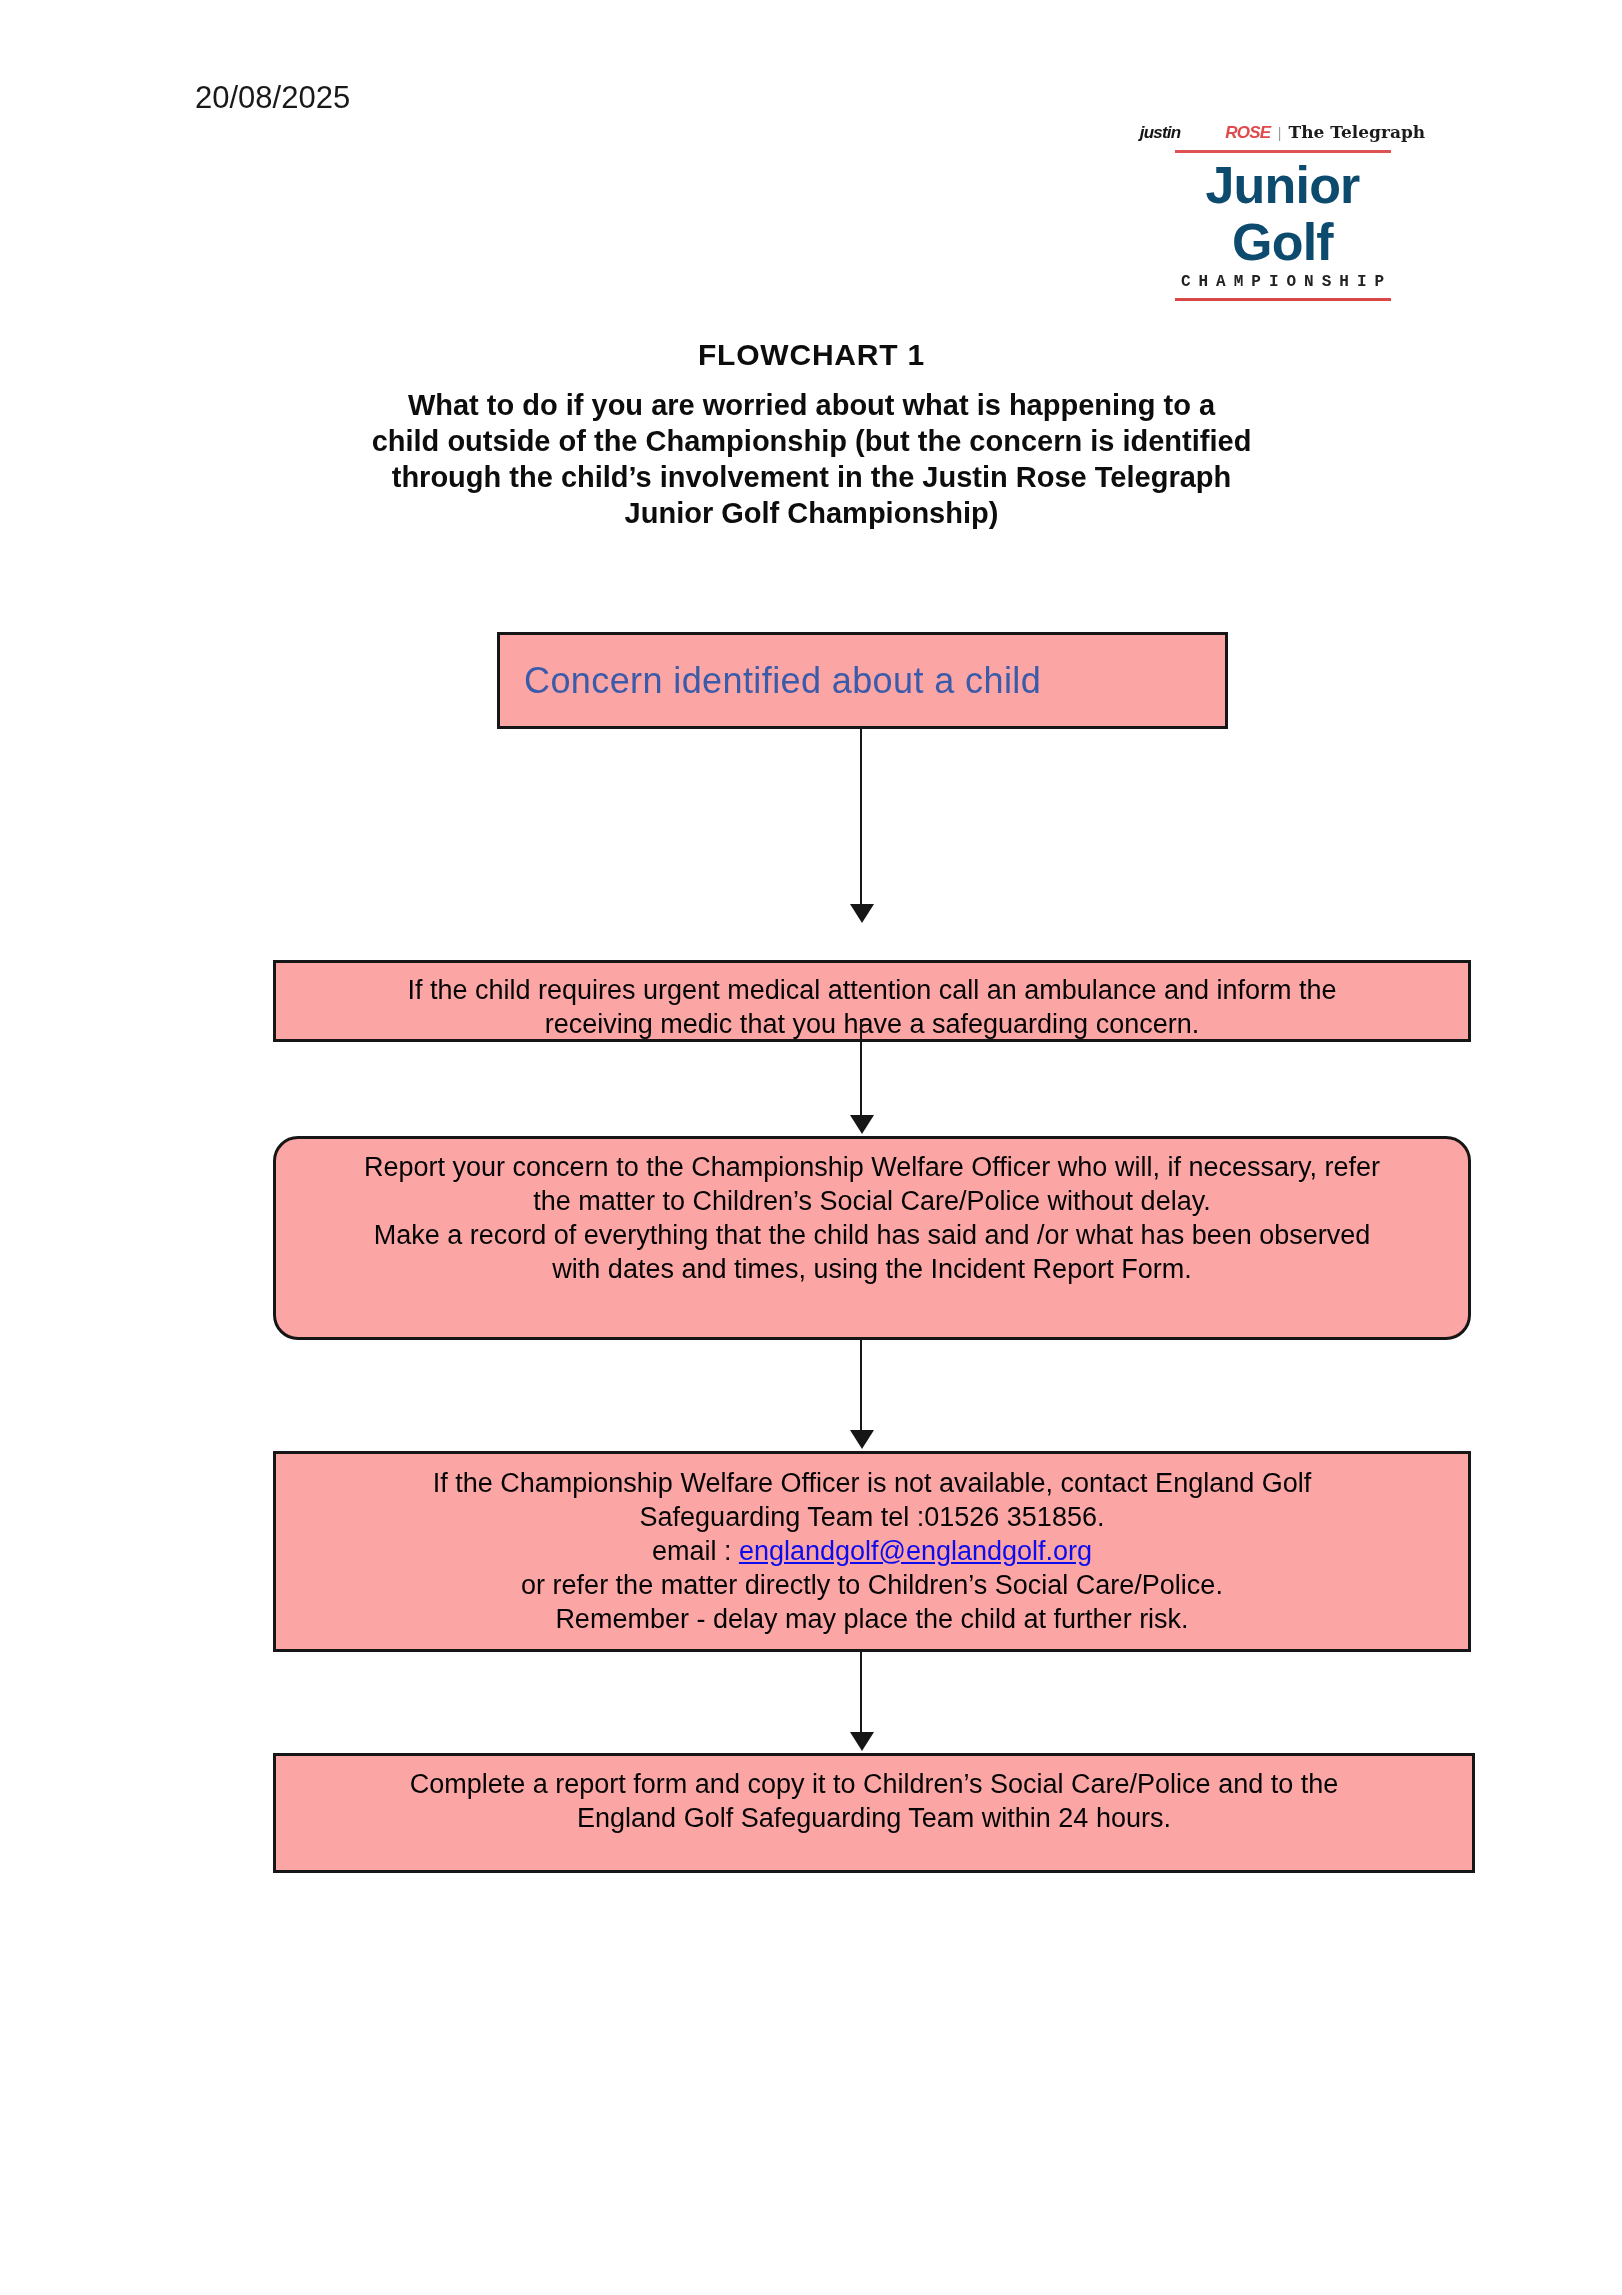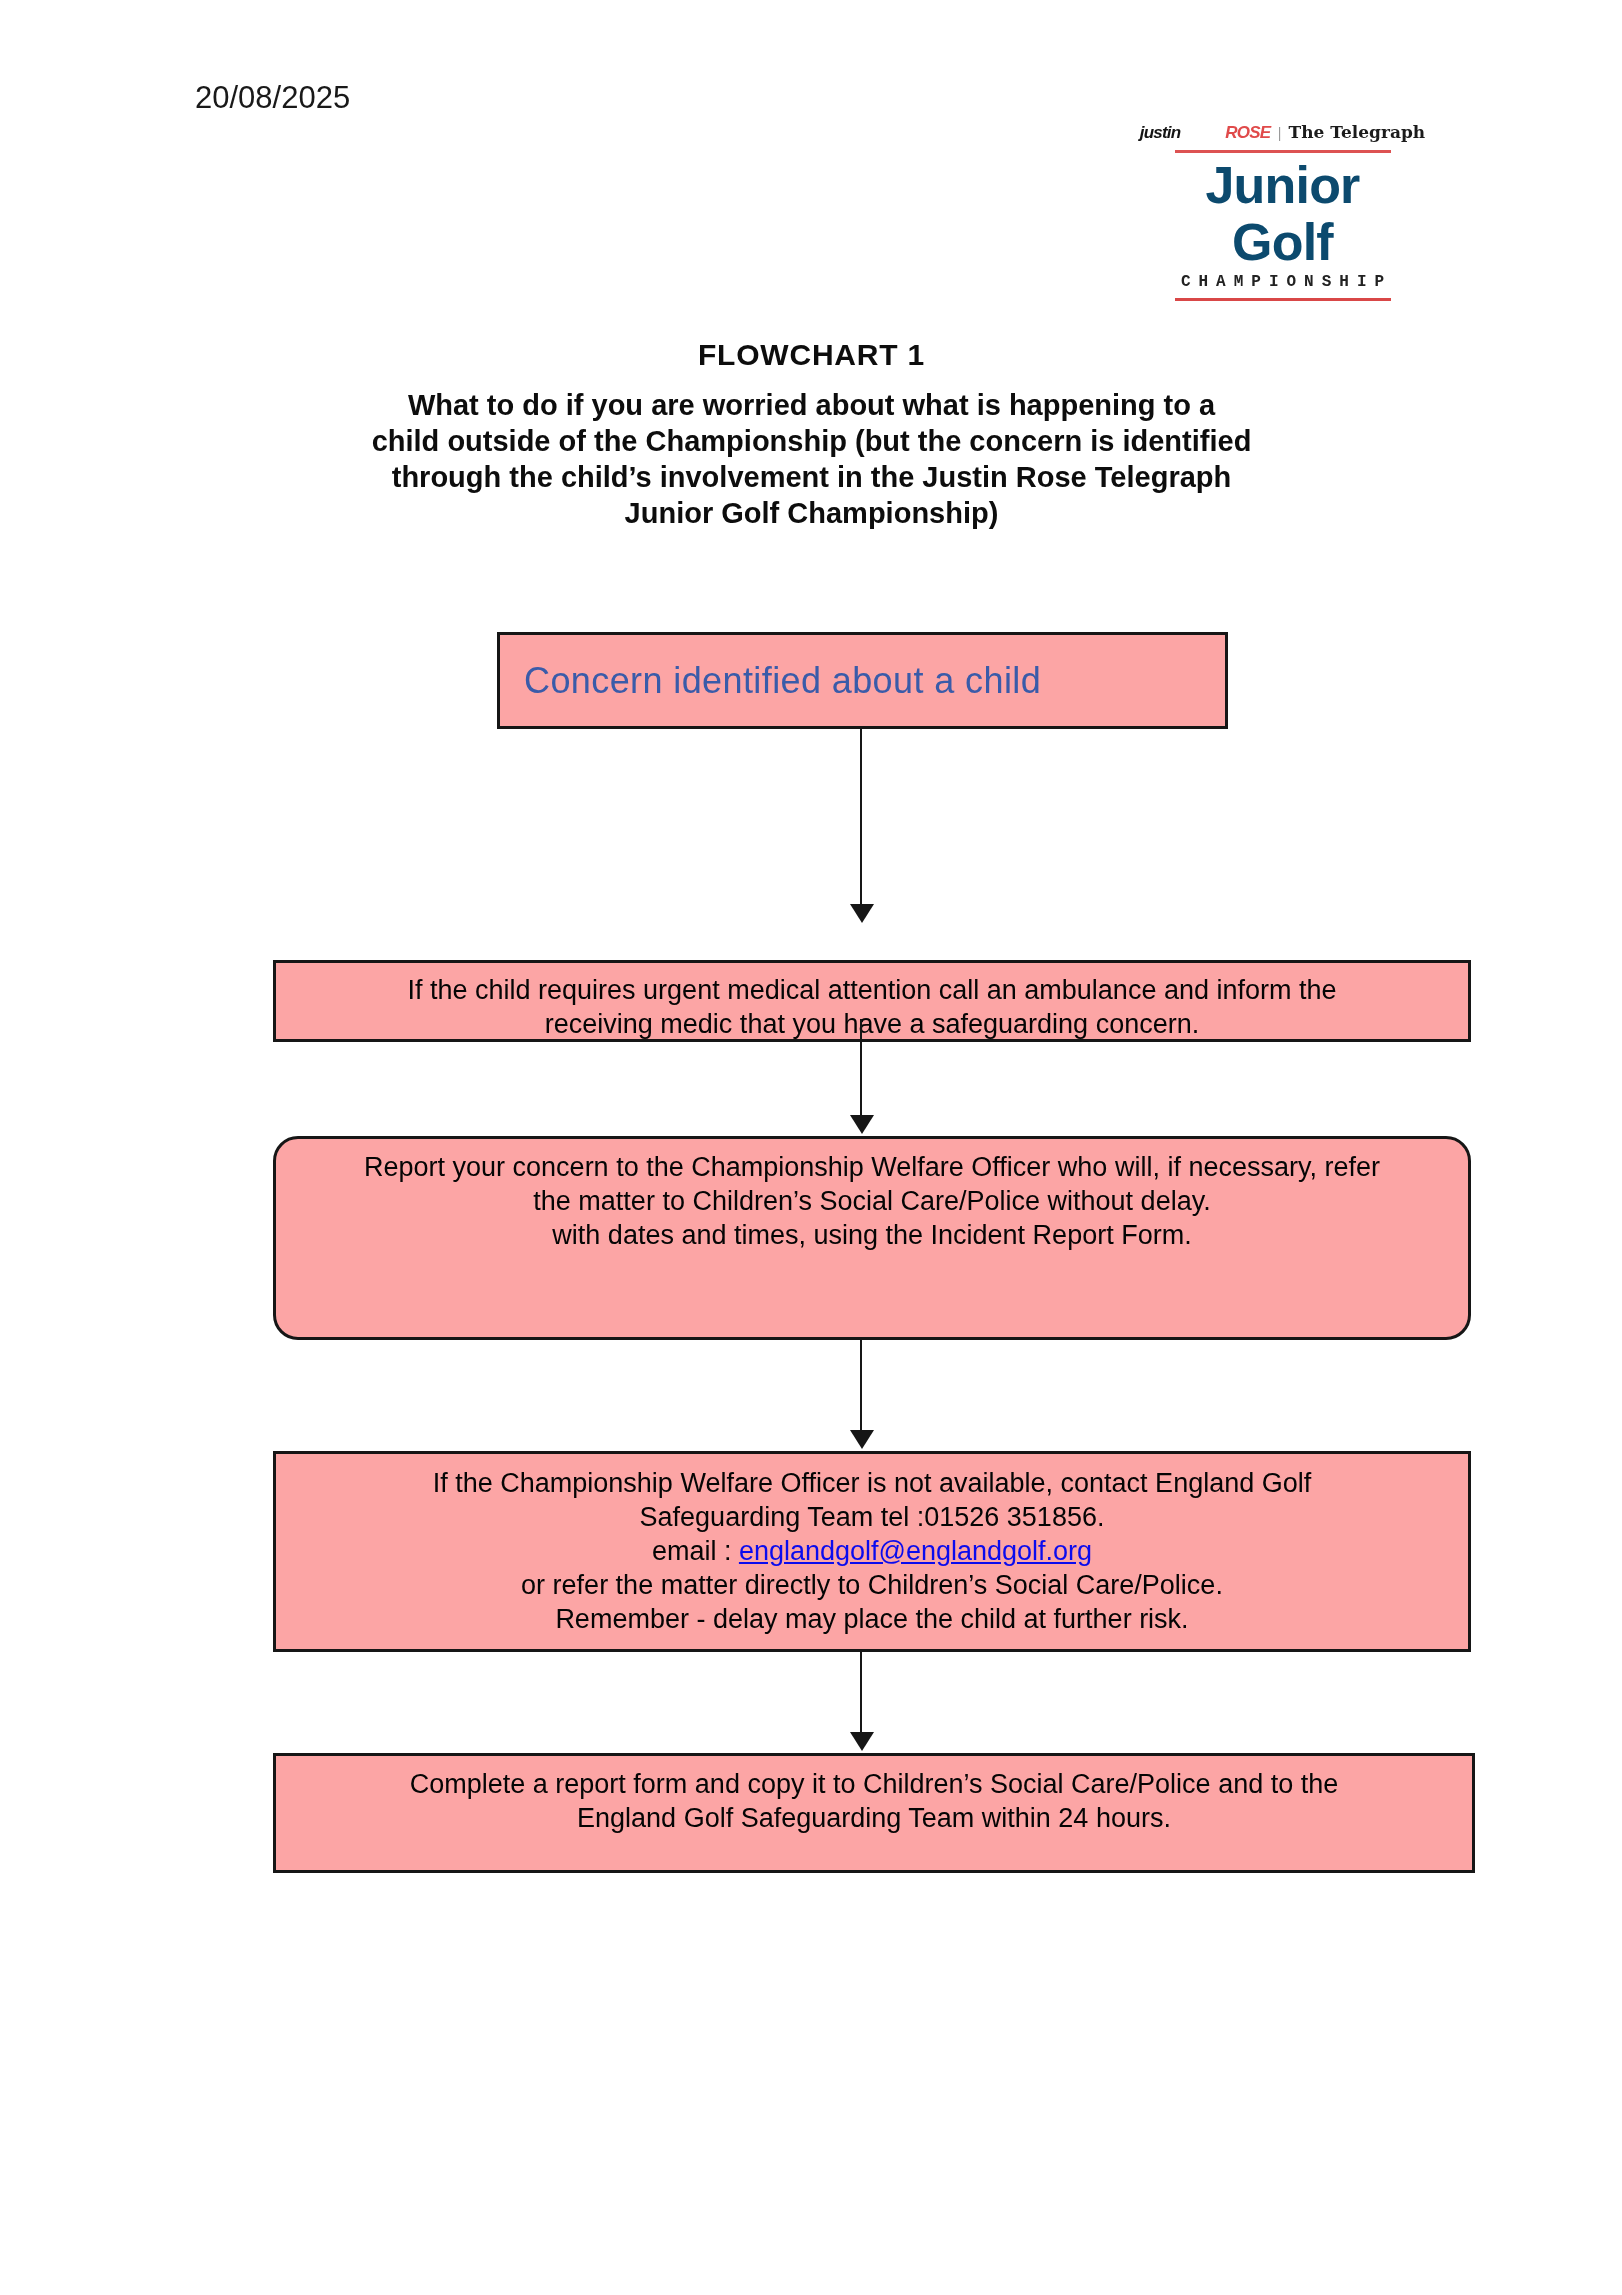--- a/index.html
+++ b/index.html
@@ -116,20 +116,21 @@
     <div class="bline">If the child requires urgent medical attention call an ambulance and inform the</div>
     <div class="bline">receiving medic that you have a safeguarding concern.</div>
   </div>
 
   <div class="vline vl2"></div>
   <div class="ahead ah2"></div>
 
   <div class="fbox box3 box-text">
     <div class="bline">Report your concern to the Championship Welfare Officer who will, if necessary, refer</div>
     <div class="bline">the matter to Children’s Social Care/Police without delay.</div>
+    <div class="bline">Make a record of everything that the child has said and /or what has been observed</div>
     <div class="bline">with dates and times, using the Incident Report Form.</div>
   </div>
 
   <div class="vline vl3"></div>
   <div class="ahead ah3"></div>
 
   <div class="fbox box4 box-text">
     <div class="bline">If the Championship Welfare Officer is not available, contact England Golf</div>
     <div class="bline">Safeguarding Team tel :01526 351856.</div>
     <div class="bline"><span>email : </span><a class="email-link">englandgolf@englandgolf.org</a></div>

